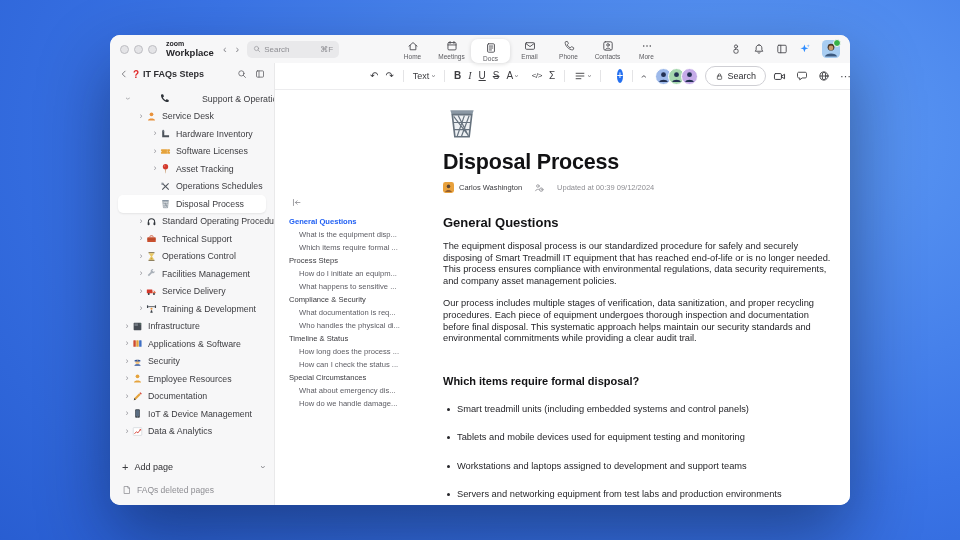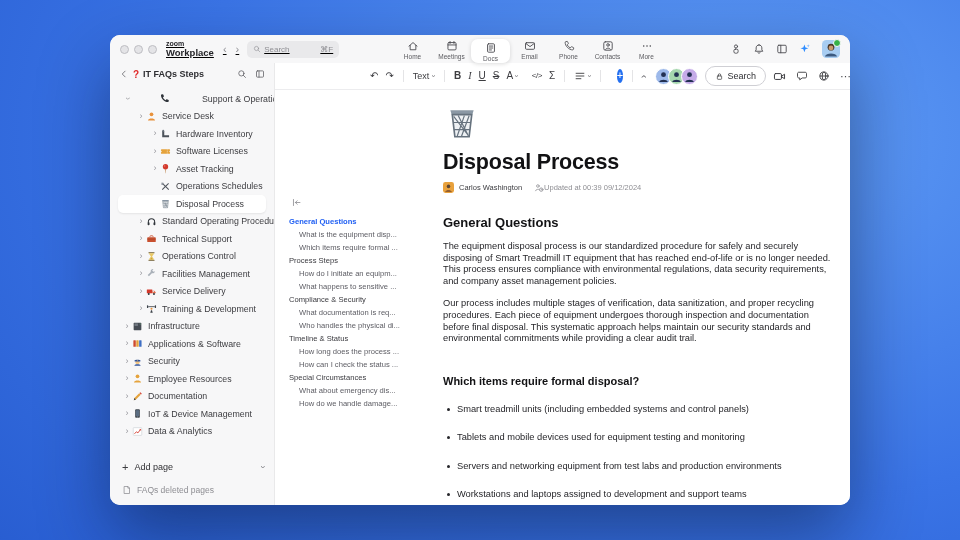--- a/index.html
+++ b/index.html
@@ -1,20 +1,20 @@
 <!DOCTYPE html>
 <html style="--accent: #2470f0; --outline-active: #2160f3;"><head>
 <meta charset="utf-8">
 <style>
   html,body{margin:0;padding:0;}
   .stage{position:relative;width:960px;height:540px;overflow:hidden;
     background:radial-gradient(130% 150% at 78% 25%, #5f9cf5 0%, #3a74e6 45%, #1d4fc4 100%);
     font-family:"Liberation Sans", sans-serif; -webkit-font-smoothing:antialiased;}
   .window{position:absolute;left:110px;top:35px;width:740px;height:470px;background:#fff;
-    border-radius:10px;overflow:hidden;box-shadow:0 30px 70px rgba(0,10,40,.45);text-decoration:underline;}
+    border-radius:10px;overflow:hidden;box-shadow:0 30px 70px rgba(0,10,40,.45);}
   
   .titlebar{position:relative;height:28px;background:#f7f7f8;border-bottom:1px solid #e7e7e9;
     display:flex;align-items:center;}
   .lights{display:flex;gap:5px;margin-left:10px;}
   .light{width:9px;height:9px;border-radius:50%;background:#e4e4e7;border:1px solid #bdbdc2;box-sizing:border-box;}
   .brand{margin-left:9px;line-height:1;}
   .brand .z{font-size:7px;font-weight:700;color:#26262a;display:block;}
   .brand .w{font-size:9.5px;font-weight:700;color:#26262a;display:block;margin-top:1px;}
   .navarrows{display:flex;gap:9px;margin-left:9px;color:#8e8e93;font-size:11px;line-height:1;}
   .navarrows span{cursor:default;}
@@ -89,21 +89,21 @@
   .oitem{font-size:7.6px;line-height:13px;color:#5c5c63;white-space:nowrap;overflow:hidden;}
   .oitem.section{color:#3a3a3f;}
   .oitem.sub{padding-left:10px;}
   .oitem.active{color:var(--outline-active,#2160f3);font-weight:700;}
   
   .content{position:absolute;left:168px;top:40px;width:392px;color:#202024;}
   .docicon{width:38px;height:38px;}
   .doctitle{font-size:21.5px;font-weight:700;color:#121214;margin-top:9px;letter-spacing:-.2px;}
   .docmeta{display:flex;align-items:center;gap:5px;margin-top:7px;font-size:7.5px;color:#3c3c40;}
   .docmeta .aav{width:11px;height:11px;}
-  .docmeta .updated{color:#8e8e93;display:flex;align-items:center;gap:0;margin-left:7px;}
+  .docmeta .updated{color:#8e8e93;display:flex;align-items:center;gap:13px;margin-left:7px;}
   .docmeta .mi{width:10px;height:10px;color:#8e8e93;}
   .h2{font-size:13px;font-weight:700;color:#121214;margin-top:22px;}
   .h3{font-size:11px;font-weight:700;color:#121214;margin-top:17px;}
   .para{font-size:9.3px;line-height:11.6px;margin-top:11px;color:#26262a;}
   .h3b{margin-top:30px;}
   ul.blist{list-style:none;margin:12px 0 0;padding:0;}
   ul.blist li{position:relative;padding-left:14px;font-size:9.3px;line-height:11.5px;margin-bottom:11px;color:#26262a;margin-top:17px;}
   ul.blist li::before{content:"";position:absolute;left:4px;top:4px;width:3px;height:3px;border-radius:50%;background:#26262a;}
 </style>
 </head>
@@ -697,20 +697,20 @@
             <span>Updated at 00:39 09/12/2024</span>
           </span>
         </div>
         <div class="h2">General Questions</div>
         <div class="para">The equipment disposal process is our standardized procedure for safely and securely disposing of Smart Treadmill IT equipment that has reached end-of-life or is no longer needed. This process ensures compliance with environmental regulations, data security requirements, and company asset management policies.</div>
         <div class="para">Our process includes multiple stages of verification, data sanitization, and proper recycling procedures. Each piece of equipment undergoes thorough inspection and documentation before final disposal. This systematic approach helps maintain our security standards and environmental commitments while providing a clear audit trail.</div>
         <div class="h3 h3b">Which items require formal disposal?</div>
         <ul class="blist" id="bullets">
             <li>Smart treadmill units (including embedded systems and control panels)</li>
             <li>Tablets and mobile devices used for equipment testing and monitoring</li>
+            <li>Workstations and laptops assigned to development and support teams</li>
             <li>Servers and networking equipment from test labs and production environments</li>
-            <li>Workstations and laptops assigned to development and support teams</li>
           </ul>
       </div>
     </div>
 
   </div>
 </div>
 
 </body></html>

